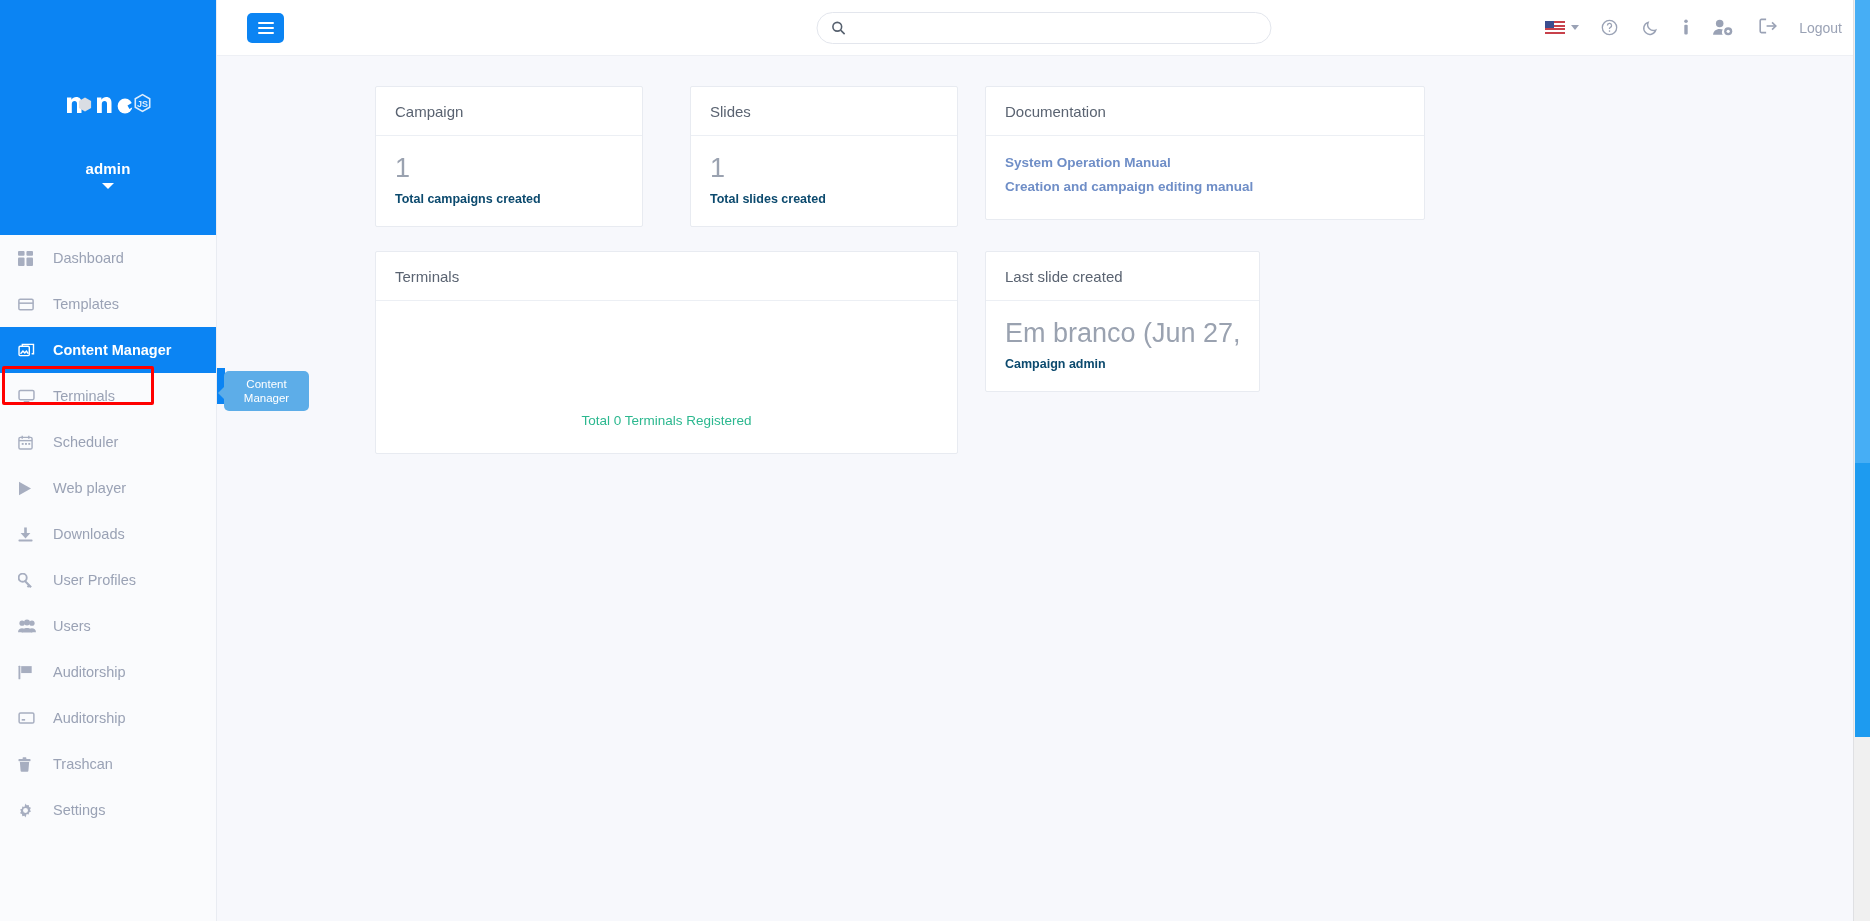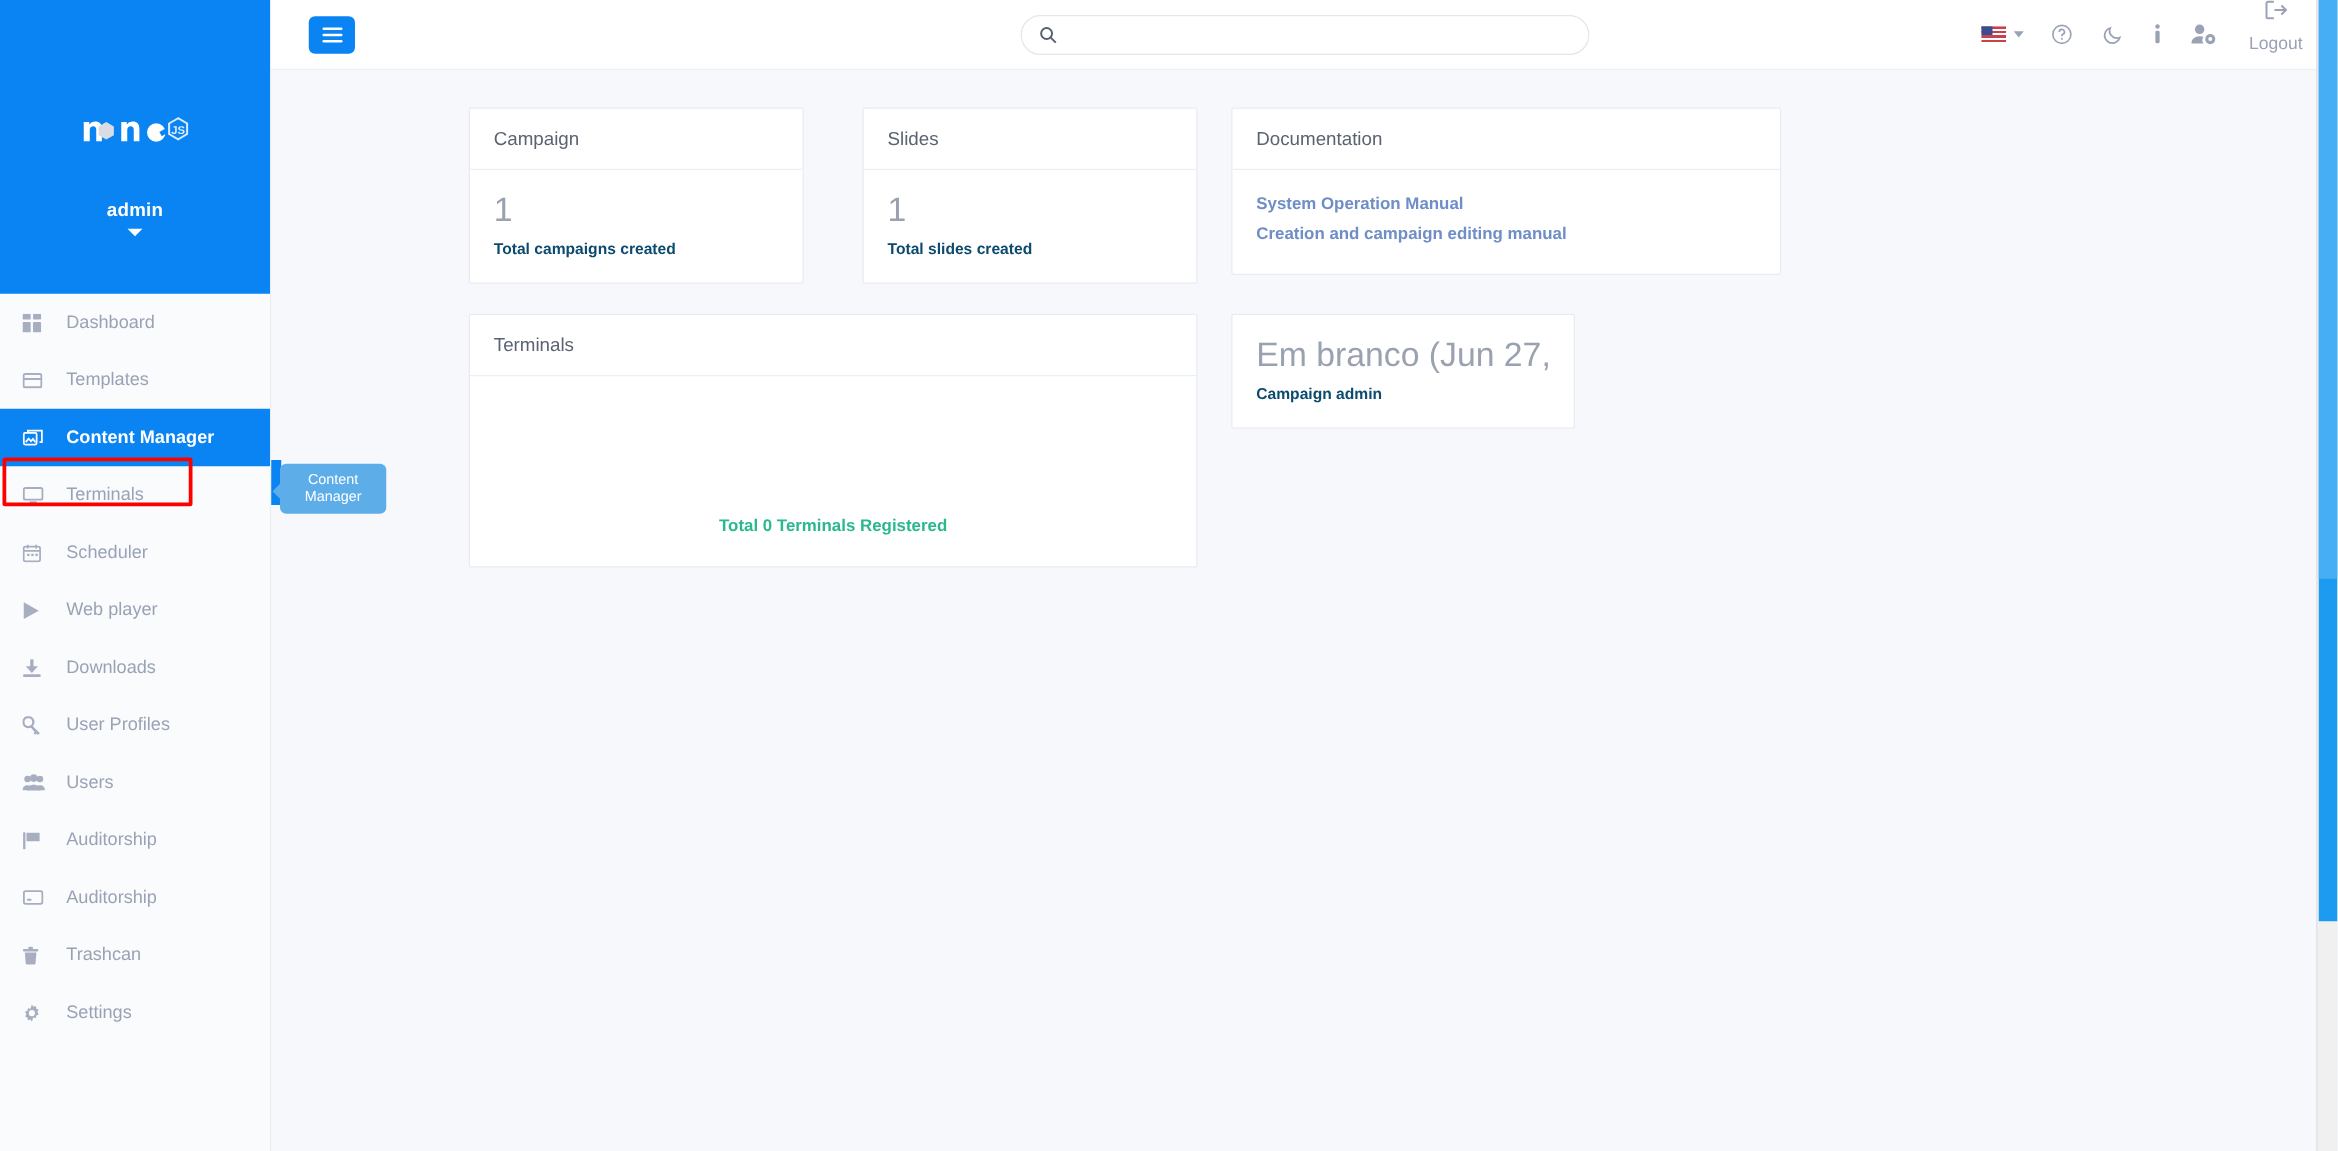--- a/index.html
+++ b/index.html
@@ -200,25 +200,24 @@
     width: 9px; height: 7px;
     background: #3a4d8f;
   }
   .caret-sm {
     width: 0; height: 0;
     border-left: 4px solid transparent;
     border-right: 4px solid transparent;
     border-top: 5px solid #9aa2b5;
   }
   .logout-btn {
-    display: flex; align-items: center; gap: 7px;
+    display: flex; align-items: center; gap: 22px;
     color: #9aa2b5; font-size: 14px;
     padding: 0 4px 0 14px; cursor: pointer;
     height: 56px;
-    flex-direction: column;
   }
 
   
   .content {
     flex: 1 1 auto;
     padding: 30px 0 0 0;
     overflow: hidden;
     position: relative;
   }
   .cards-row {
@@ -272,21 +271,21 @@
     cursor: pointer;
   }
   .terminals-body {
     height: 152px;
     display: flex; align-items: flex-end; justify-content: center;
     padding-bottom: 25px;
   }
   .terminals-total {
     font-size: 13.5px;
     color: #2cb88f;
-    font-weight: bold;
+    font-weight: normal;
   }
 
   
   .scrollbar {
     position: absolute;
     right: 0; top: 0;
     width: 17px; height: 921px;
     background: #f0f0f0;
     border-left: 1px solid #dfe0e3;
     z-index: 40;
@@ -606,20 +605,21 @@
       <div class="cards-row">
 
         <div class="card card-terminals">
           <div class="card-head">Terminals</div>
           <div class="terminals-body">
             <div class="terminals-total">Total 0 Terminals Registered</div>
           </div>
         </div>
 
         <div class="card card-lastslide">
+          <div class="card-head">Last slide created</div>
           <div class="card-body">
             <div class="stat-number">Em branco (Jun 27, ...</div>
             <div class="stat-caption">Campaign admin</div>
           </div>
         </div>
 
       </div>
 
     </section>
   </div>

